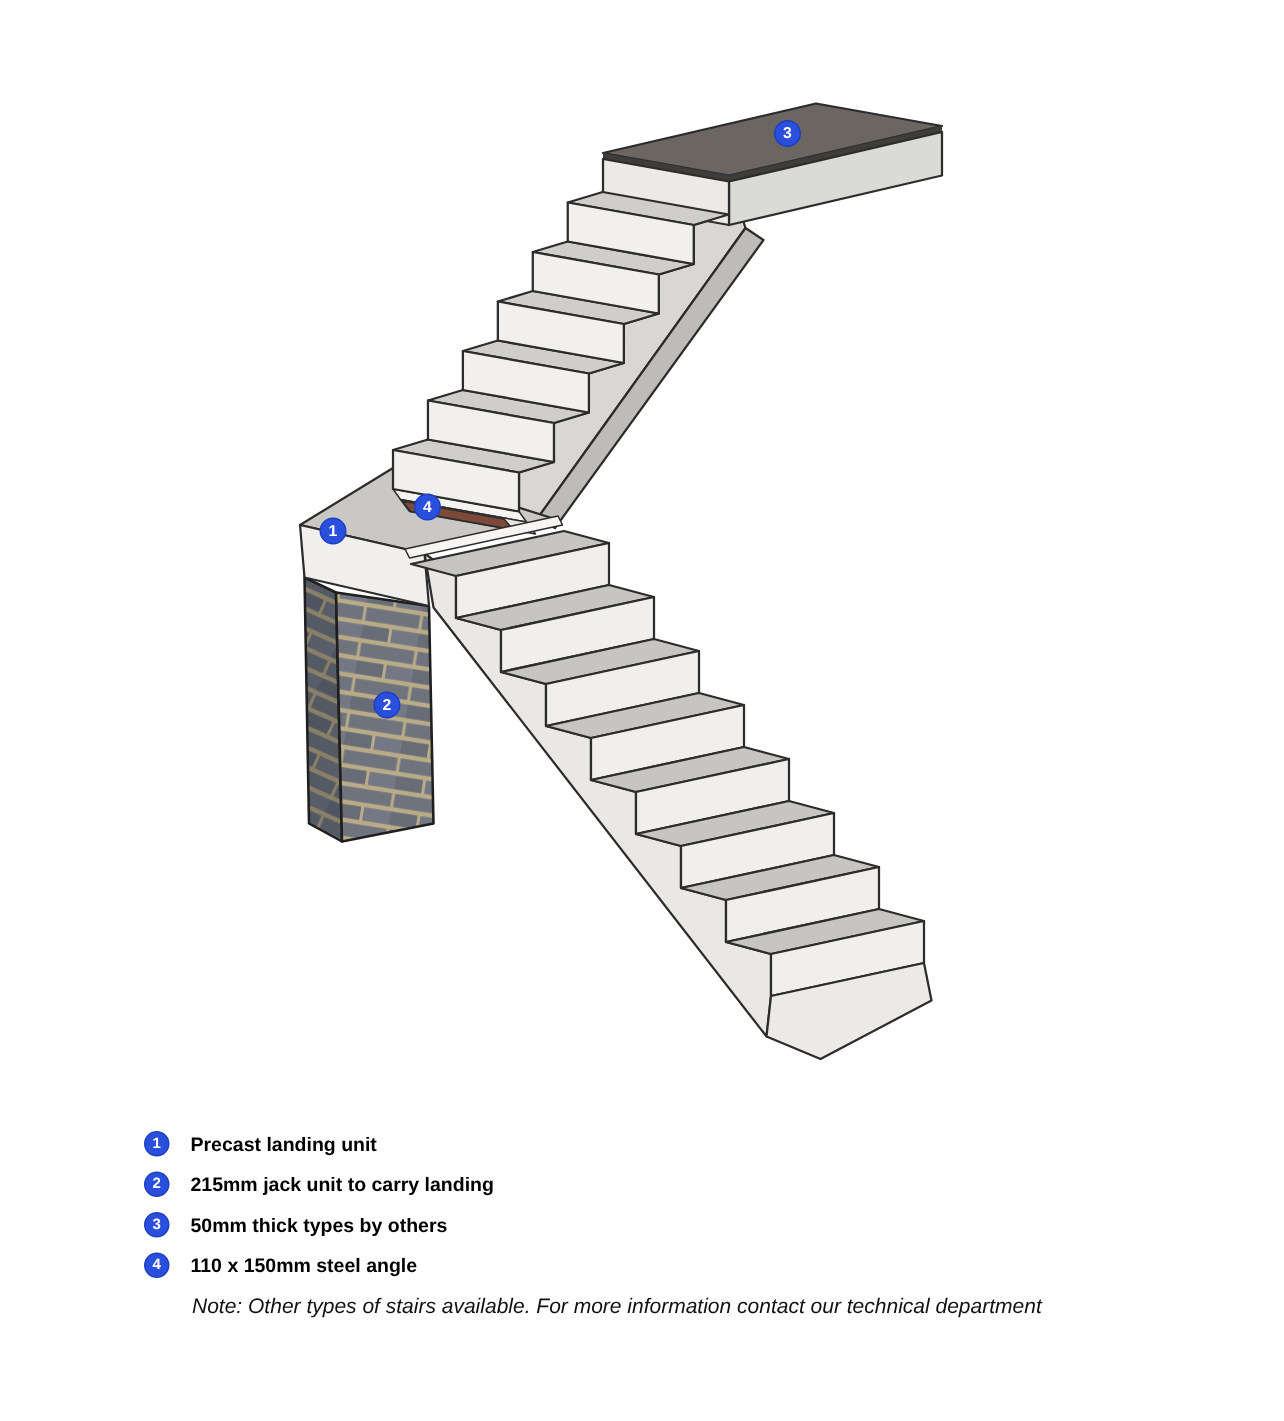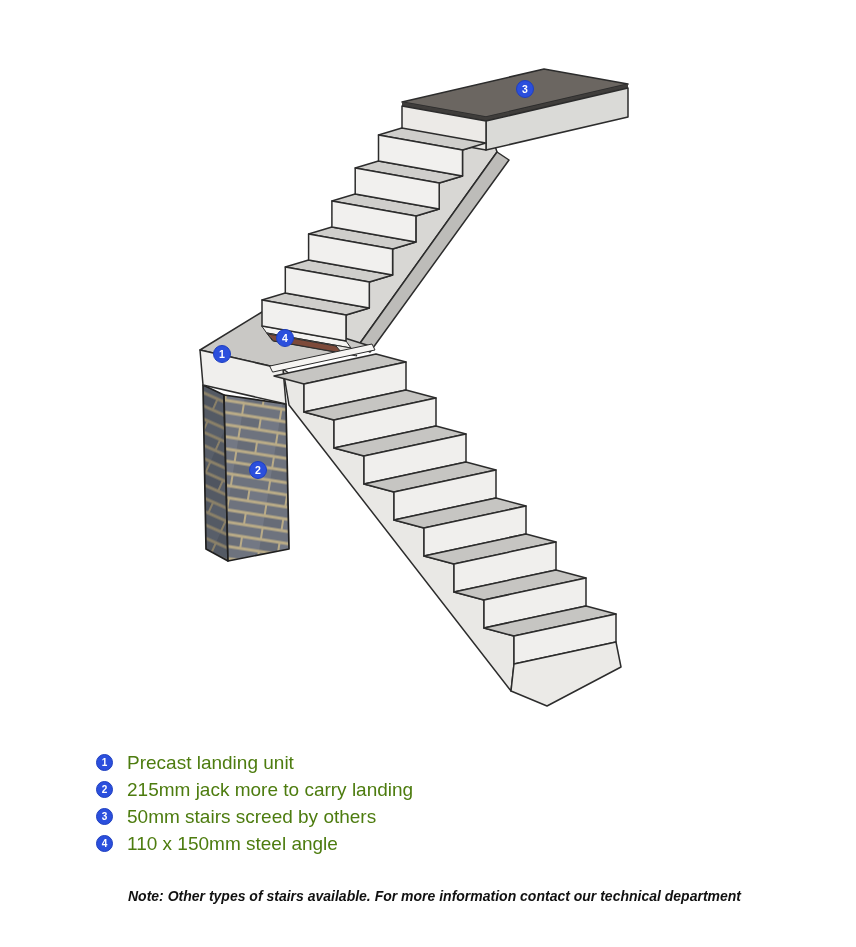--- a/index.html
+++ b/index.html
@@ -13,22 +13,22 @@
   #stairs polygon.heavy{stroke-width:1.7;stroke:#1f1f1f}
   .badge{position:absolute;width:18px;height:18px;border-radius:50%;
          background:#2b4fdd;border:1px solid #1e3fc0;color:#fff;
          font-size:10.5px;font-weight:bold;display:flex;align-items:center;justify-content:center;
          transform:translate(-50%,-50%);box-sizing:border-box;line-height:1}
   .legend{position:absolute;left:0;top:0;width:856px;height:947px;pointer-events:none}
   .lrow{position:absolute;left:96px;display:flex;align-items:center;gap:14px;height:17px}
   .lbadge{width:17px;height:17px;border-radius:50%;background:#2b4fdd;border:1px solid #1e3fc0;
           color:#fff;font-size:10px;font-weight:bold;display:flex;align-items:center;
           justify-content:center;box-sizing:border-box;flex:0 0 17px;line-height:1}
-  .llabel{font-size:19px;font-weight:normal;color:#4d7c0f;white-space:nowrap}
-  .lnote{position:absolute;left:128px;top:888px;font-size:14px;font-weight:bold;font-style:italic;
+  .llabel{font-size:13px;font-weight:bold;color:#000000;white-space:nowrap}
+  .lnote{position:absolute;left:128px;top:862px;font-size:14px;font-weight:normal;font-style:italic;
          color:#111;white-space:nowrap}
 </style>
 </head>
 <body>
 
 <div class="stage">
 
   <svg id="stairs" width="856" height="947" viewBox="0 0 856 947">
     <defs>
       <pattern id="brickMain" width="38" height="24" patternUnits="userSpaceOnUse" patternTransform="rotate(9)">
@@ -123,25 +123,25 @@
   <div class="badge" style="left: 525px; top: 89px; background: rgb(43, 79, 221);">3</div>
   <div class="badge" style="left: 285px; top: 338px; background: rgb(43, 79, 221);">4</div>
 
   <div class="legend">
     <div class="lrow" style="top:754px">
       <span class="lbadge" style="background: rgb(43, 79, 221);">1</span>
       <span class="llabel">Precast landing unit</span>
     </div>
     <div class="lrow" style="top:781px">
       <span class="lbadge" style="background: rgb(43, 79, 221);">2</span>
-      <span class="llabel">215mm jack more to carry landing</span>
+      <span class="llabel">215mm jack unit to carry landing</span>
     </div>
     <div class="lrow" style="top:808px">
       <span class="lbadge" style="background: rgb(43, 79, 221);">3</span>
-      <span class="llabel">50mm stairs screed by others</span>
+      <span class="llabel">50mm thick types by others</span>
     </div>
     <div class="lrow" style="top:835px">
       <span class="lbadge" style="background: rgb(43, 79, 221);">4</span>
       <span class="llabel">110 x 150mm steel angle</span>
     </div>
     <div class="lnote">Note: Other types of stairs available. For more information contact our technical department</div>
   </div>
 </div>
 
 </body></html>

